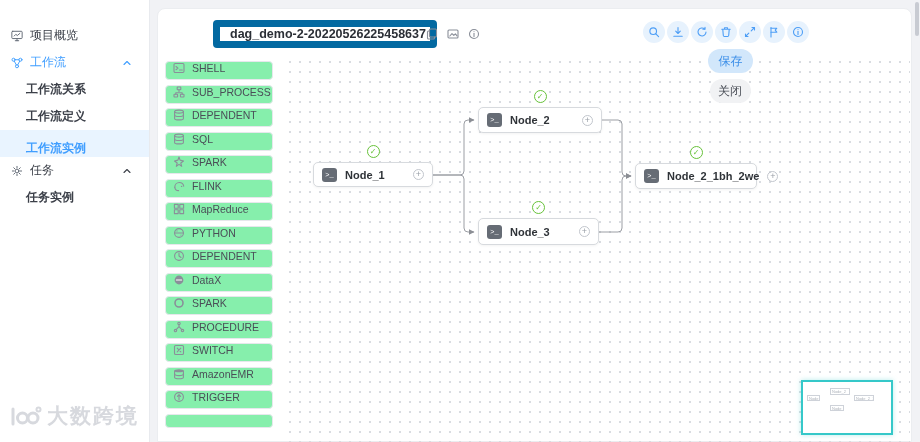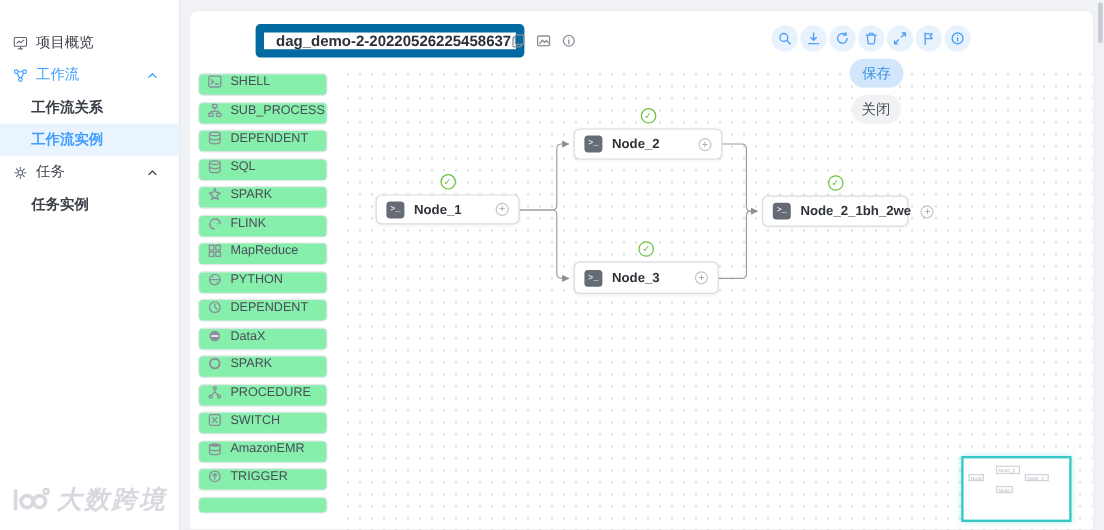--- a/index.html
+++ b/index.html
@@ -7,26 +7,26 @@
   body { font-family:"Liberation Sans","DejaVu Sans",sans-serif; background:#f1f2f5; position:relative; }
   .page { position:absolute; inset:0; }
 
   
   .sidebar { position:absolute; left:0; top:0; width:150px; height:442px; background:#fff; border-right:1px solid #e8eaee; padding-top:22px; z-index:5; }
   .s-row { height:27px; display:flex; align-items:center; font-size:12px; color:#3c4049; cursor:pointer; padding-left:10px; position:relative; }
   .s-row .s-ic { width:14px; height:14px; margin-right:6px; display:flex; align-items:center; justify-content:center; color:#5f6672; }
   .s-row.lvl2 { padding-left:26px;font-weight:bold; }
   .s-row.active { color:#409eff; }
   .s-row.active .s-ic { color:#409eff; }
-  .s-row.selected { background:#e9f4ff; color:#409eff; }
+  .s-row.selected { background:#e9f4ff; color:#409eff;align-items:flex-end; }
   .s-chev { margin-left:auto; margin-right:16px; color:inherit; }
   svg.mini { display:block; }
 
   
-  .watermark { position:absolute; left:8px; top:402px; display:flex; align-items:center; gap:5px; color:#d7d9de; pointer-events:none; z-index:6;font-style:italic; }
+  .watermark { position:absolute; left:8px; top:402px; display:flex; align-items:center; gap:5px; color:#d7d9de; pointer-events:none; z-index:6; }
   .wm-text { font-size:21px; font-weight:700; letter-spacing:2px; }
 
   
   .card { position:absolute; left:157px; top:8px; width:755px; height:434px; background:#fff; border:1px solid #ebedf0; border-radius:8px 8px 0 0; z-index:1; }
   .dots { position:absolute; left:285px; top:57px; width:625px; height:385px;
           background-image:radial-gradient(#d9dce1 1px, transparent 1.2px); background-size:10px 10px; z-index:1; }
 
   
   .title-box { position:absolute; left:166px; top:20px; width:224px; height:28px; border:7px solid #0369a1; border-radius:4px; background:#fff; display:flex; align-items:center; padding:0 10px; z-index:4;margin-left:47px; }
   .title-text { font-size:12.5px; font-weight:bold; color:#2b2f36; white-space:nowrap; }
@@ -89,20 +89,23 @@
           </span>
           <span>工作流</span>
           <span class="s-chev">
             <svg class="mini" width="12" height="12" viewBox="0 0 12 12" fill="none" stroke="currentColor" stroke-width="1.1" stroke-linecap="round" stroke-linejoin="round">
               <path d="M3 7.5L6 4.5l3 3"></path>
             </svg>
           </span>
         </div>
         <div class="s-row lvl2">
           <span>工作流关系</span>
+        </div>
+        <div class="s-row lvl2">
+          <span>工作流定义</span>
         </div>
         <div class="s-row lvl2 selected">
           <span>工作流实例</span>
         </div>
         <div class="s-row lvl1">
           <span class="s-ic">
             <svg class="mini" width="12" height="12" viewBox="0 0 14 14" fill="none" stroke="currentColor" stroke-width="1.1" stroke-linecap="round" stroke-linejoin="round">
               <circle cx="7" cy="7" r="2.2"></circle>
               <path d="M7 1.6v1.8M7 10.6v1.8M1.6 7h1.8M10.6 7h1.8M3.2 3.2l1.3 1.3M9.5 9.5l1.3 1.3M10.8 3.2L9.5 4.5M4.5 9.5l-1.3 1.3"></path>
             </svg>

